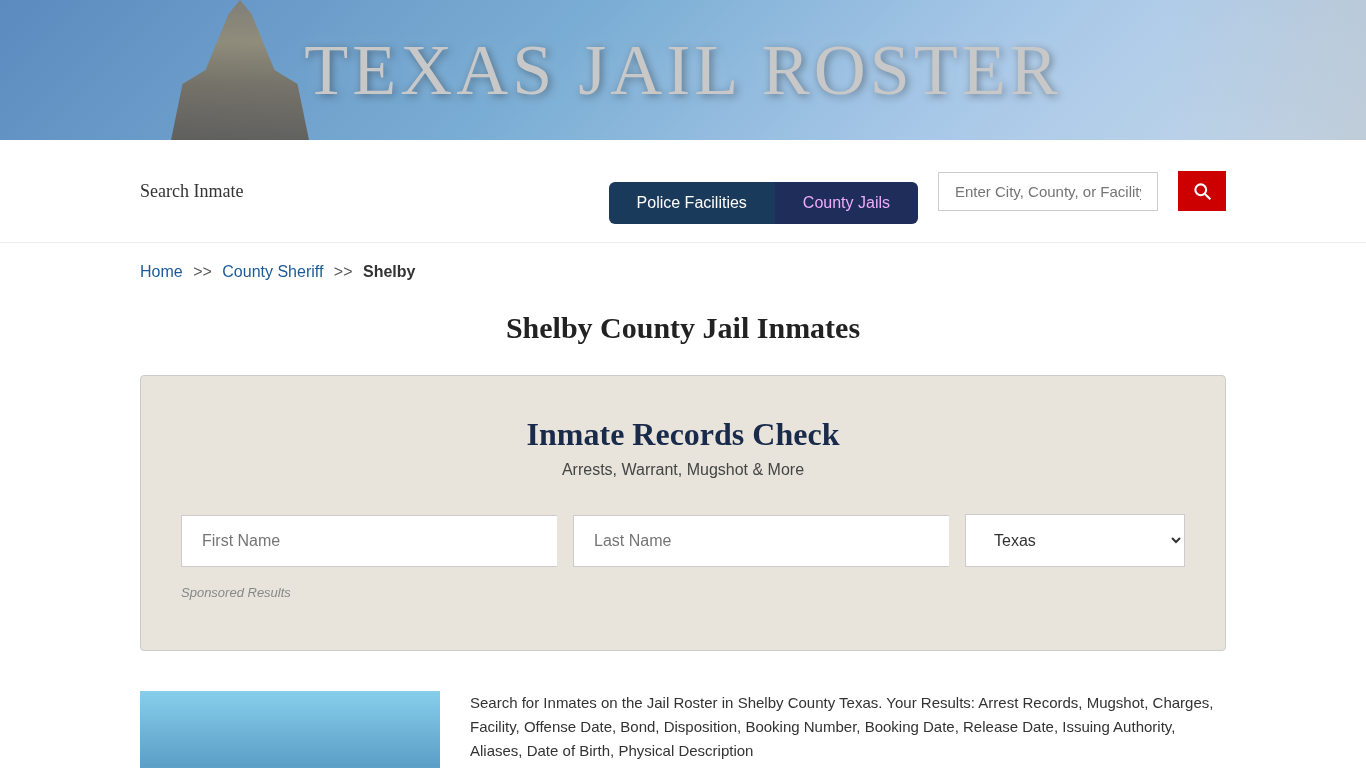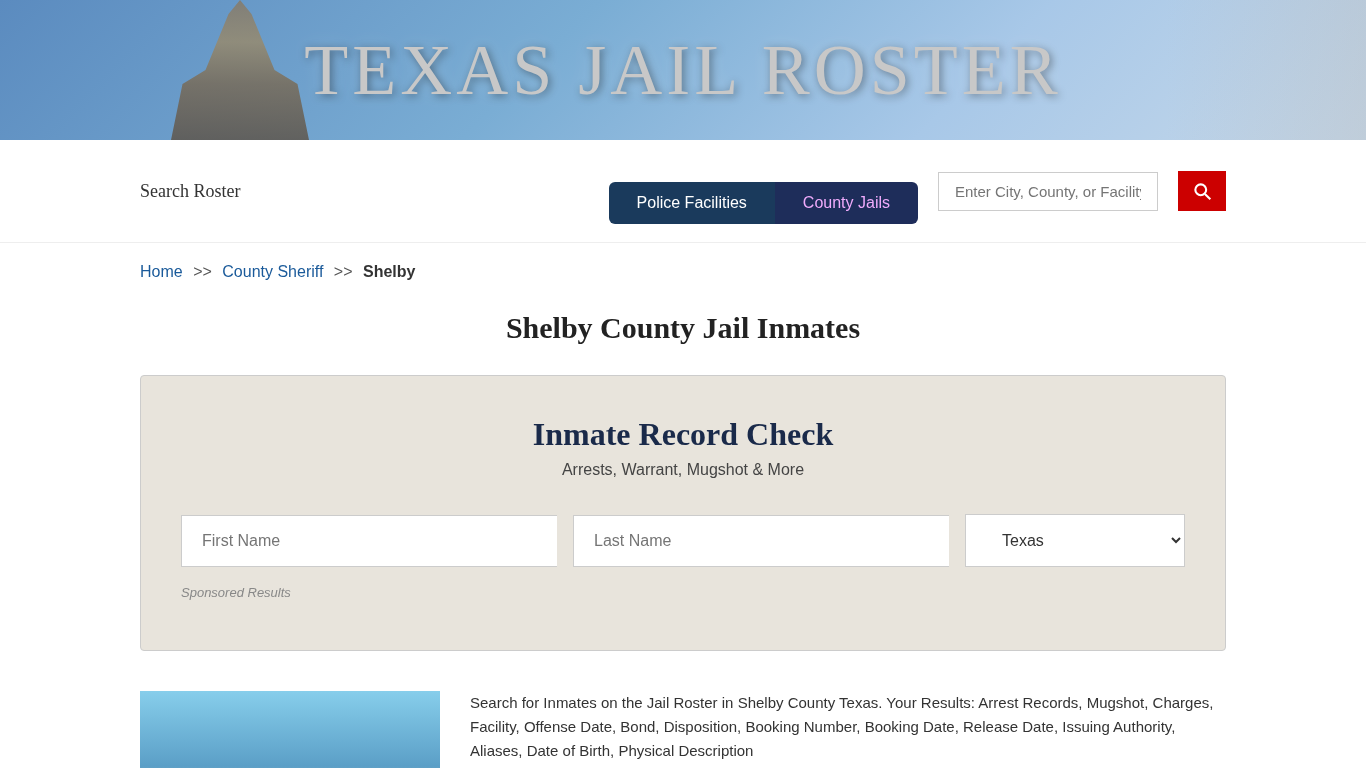--- a/index.html
+++ b/index.html
@@ -174,21 +174,21 @@
       color: #999;
       background: #fff;
     }
     .search-form input[type="text"]:first-child {
       border-right: none;
     }
     .search-form input[type="text"]:nth-child(2) {
       border-right: none;
     }
     .search-form select {
-      padding: 16px 32px;
+      padding: 16px 24px;
       font-size: 16px;
       border: 1px solid #ccc;
       font-family: Arial, sans-serif;
       color: #333;
       background: #fff;
       min-width: 220px;
       cursor: pointer;
     }
     .search-form .search-submit {
       background: #b01020;
@@ -253,21 +253,21 @@
 </head>
 <body>
 
 <div class="header-banner">
   <div class="capitol-overlay"></div>
   <span class="banner-title">Texas Jail Roster</span>
   <div class="keys-overlay"></div>
 </div>
 
 <div class="nav-bar">
-  <span class="nav-search-label">Search Roster</span>
+  <span class="nav-search-label">Search Inmate</span>
   <div class="nav-buttons">
     <button class="nav-btn-police">Police Facilities</button>
     <button class="nav-btn-county">County Jails</button>
   </div>
   <input class="nav-search-input" type="text" placeholder="Enter City, County, or Facility" style="">
   <button class="nav-search-btn">
     <svg class="search-icon-svg" viewBox="0 0 24 24">
       <circle cx="10.5" cy="10.5" r="6.5"></circle>
       <line x1="15.5" y1="15.5" x2="22" y2="22"></line>
     </svg>
@@ -280,21 +280,21 @@
   <a href="#">County Sheriff</a>
   <span class="sep">&gt;&gt;</span>
   <span class="current">Shelby</span>
 </div>
 
 <div class="page-title-section">
   <h1>Shelby County Jail Inmates</h1>
 </div>
 
 <div class="record-check-box">
-  <h2>Inmate Record Check</h2>
+  <h2>Inmate Records Check</h2>
   <p class="subtitle">Arrests, Warrant, Mugshot &amp; More</p>
   <div class="search-form">
     <input type="text" placeholder="First Name" style="">
     <input type="text" placeholder="Last Name" style="">
     <select>
     <option value="Alabama">Alabama</option><option value="Alaska">Alaska</option><option value="Arizona">Arizona</option><option value="Arkansas">Arkansas</option><option value="California">California</option><option value="Colorado">Colorado</option><option value="Connecticut">Connecticut</option><option value="Delaware">Delaware</option><option value="Florida">Florida</option><option value="Georgia">Georgia</option><option value="Hawaii">Hawaii</option><option value="Idaho">Idaho</option><option value="Illinois">Illinois</option><option value="Indiana">Indiana</option><option value="Iowa">Iowa</option><option value="Kansas">Kansas</option><option value="Kentucky">Kentucky</option><option value="Louisiana">Louisiana</option><option value="Maine">Maine</option><option value="Maryland">Maryland</option><option value="Massachusetts">Massachusetts</option><option value="Michigan">Michigan</option><option value="Minnesota">Minnesota</option><option value="Mississippi">Mississippi</option><option value="Missouri">Missouri</option><option value="Montana">Montana</option><option value="Nebraska">Nebraska</option><option value="Nevada">Nevada</option><option value="New Hampshire">New Hampshire</option><option value="New Jersey">New Jersey</option><option value="New Mexico">New Mexico</option><option value="New York">New York</option><option value="North Carolina">North Carolina</option><option value="North Dakota">North Dakota</option><option value="Ohio">Ohio</option><option value="Oklahoma">Oklahoma</option><option value="Oregon">Oregon</option><option value="Pennsylvania">Pennsylvania</option><option value="Rhode Island">Rhode Island</option><option value="South Carolina">South Carolina</option><option value="South Dakota">South Dakota</option><option value="Tennessee">Tennessee</option><option value="Texas" selected="">Texas</option><option value="Utah">Utah</option><option value="Vermont">Vermont</option><option value="Virginia">Virginia</option><option value="Washington">Washington</option><option value="West Virginia">West Virginia</option><option value="Wisconsin">Wisconsin</option><option value="Wyoming">Wyoming</option></select>
   </div>
   <p class="sponsored-label">Sponsored Results</p>
 </div>
 

